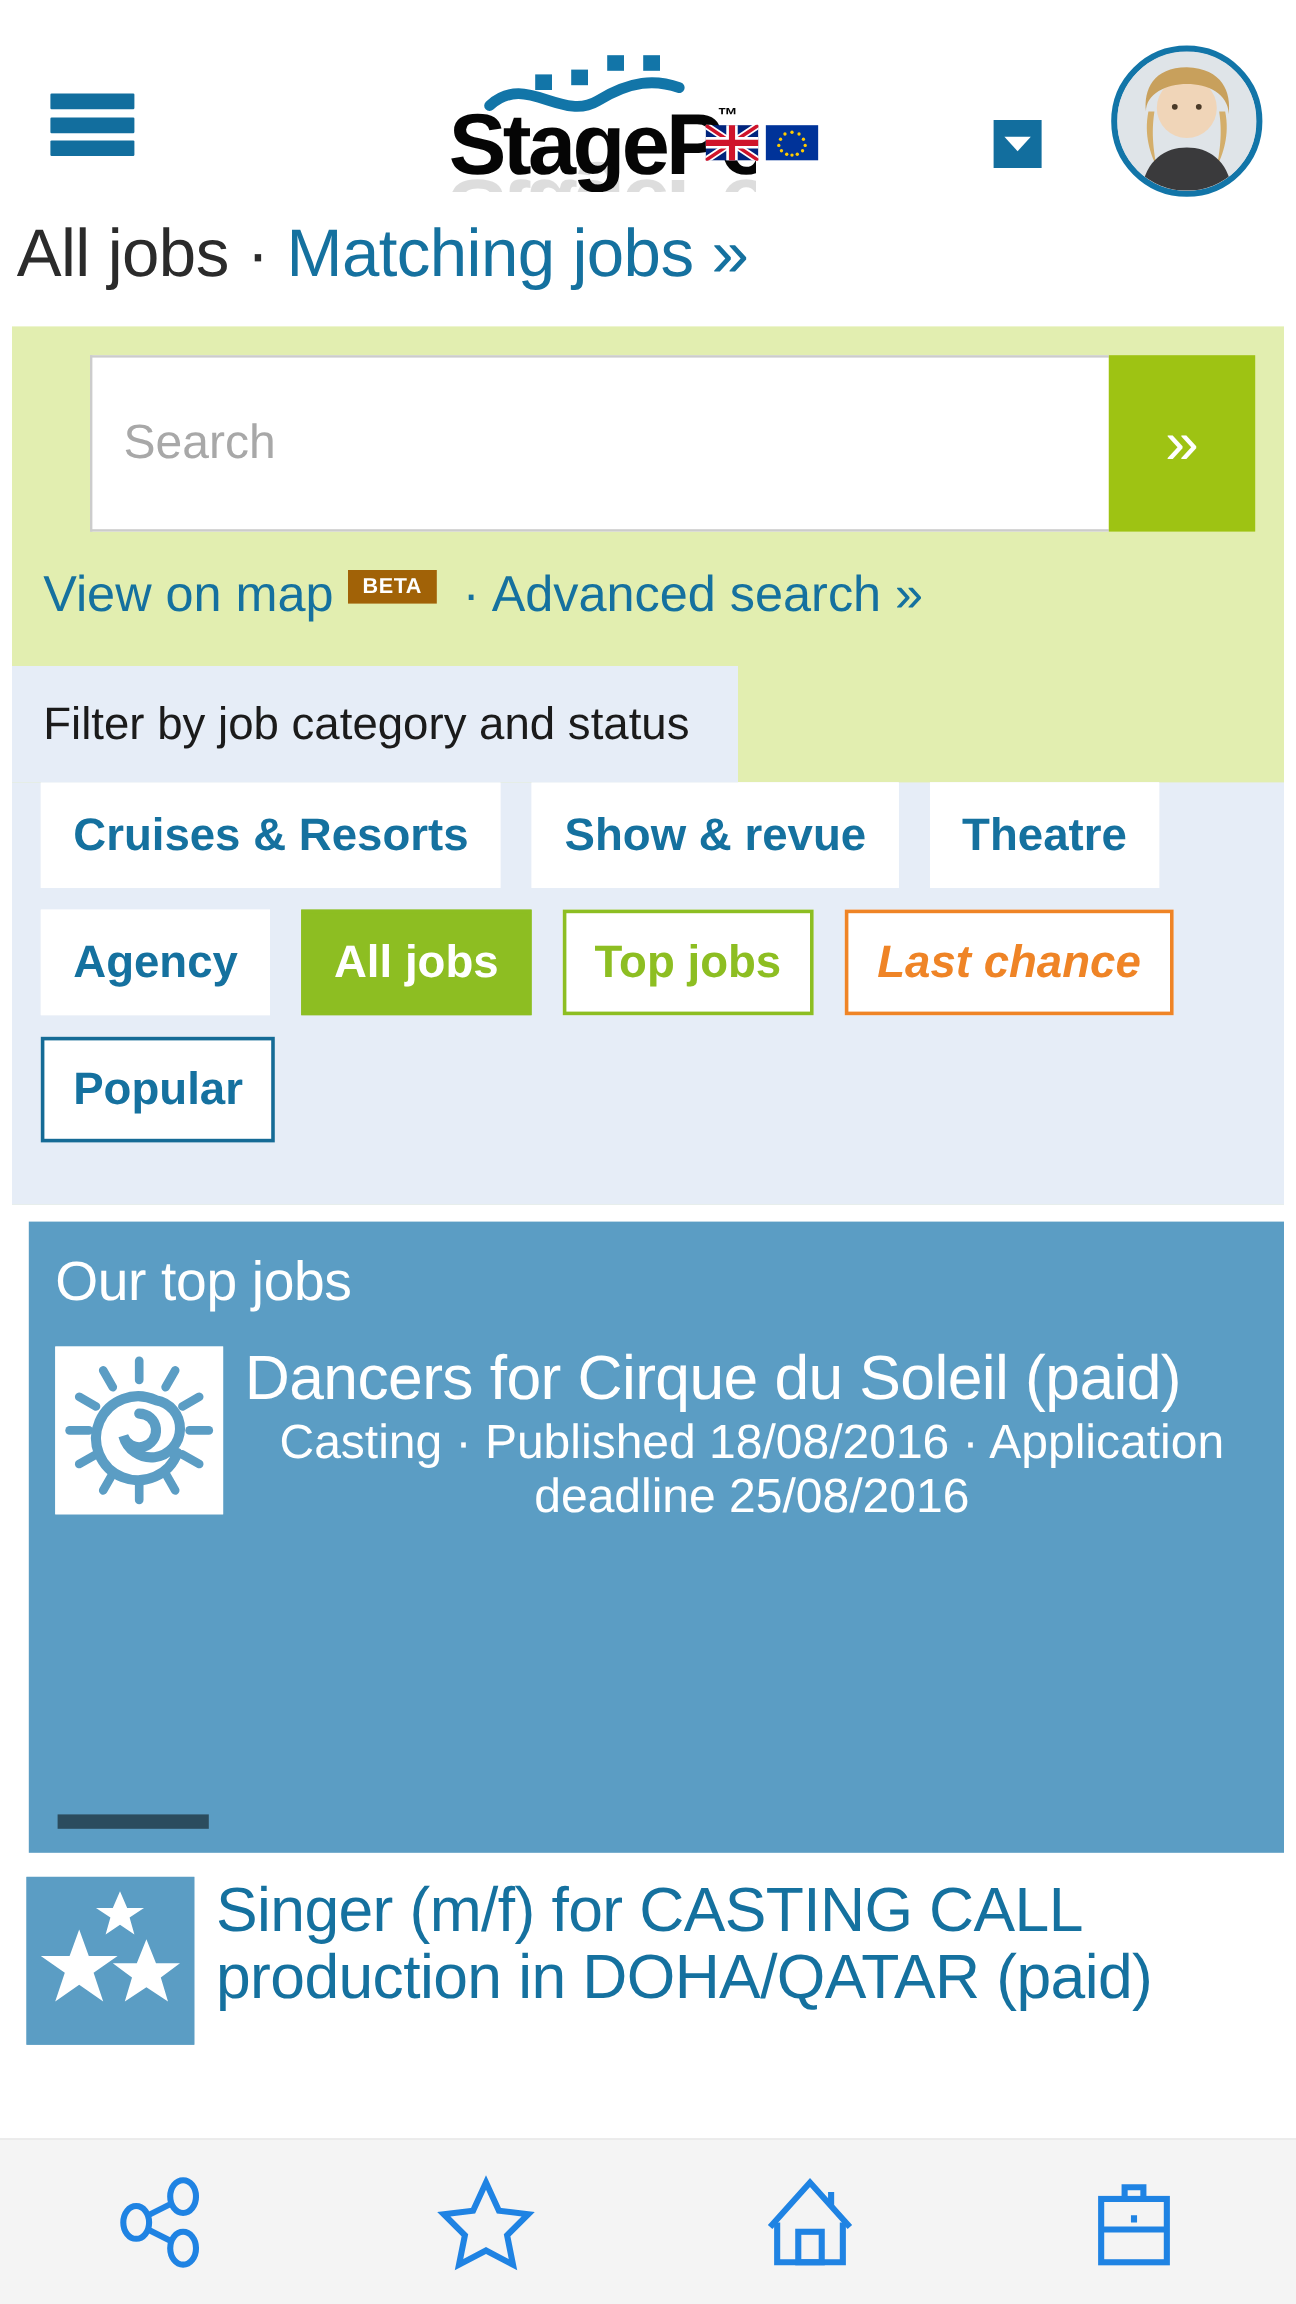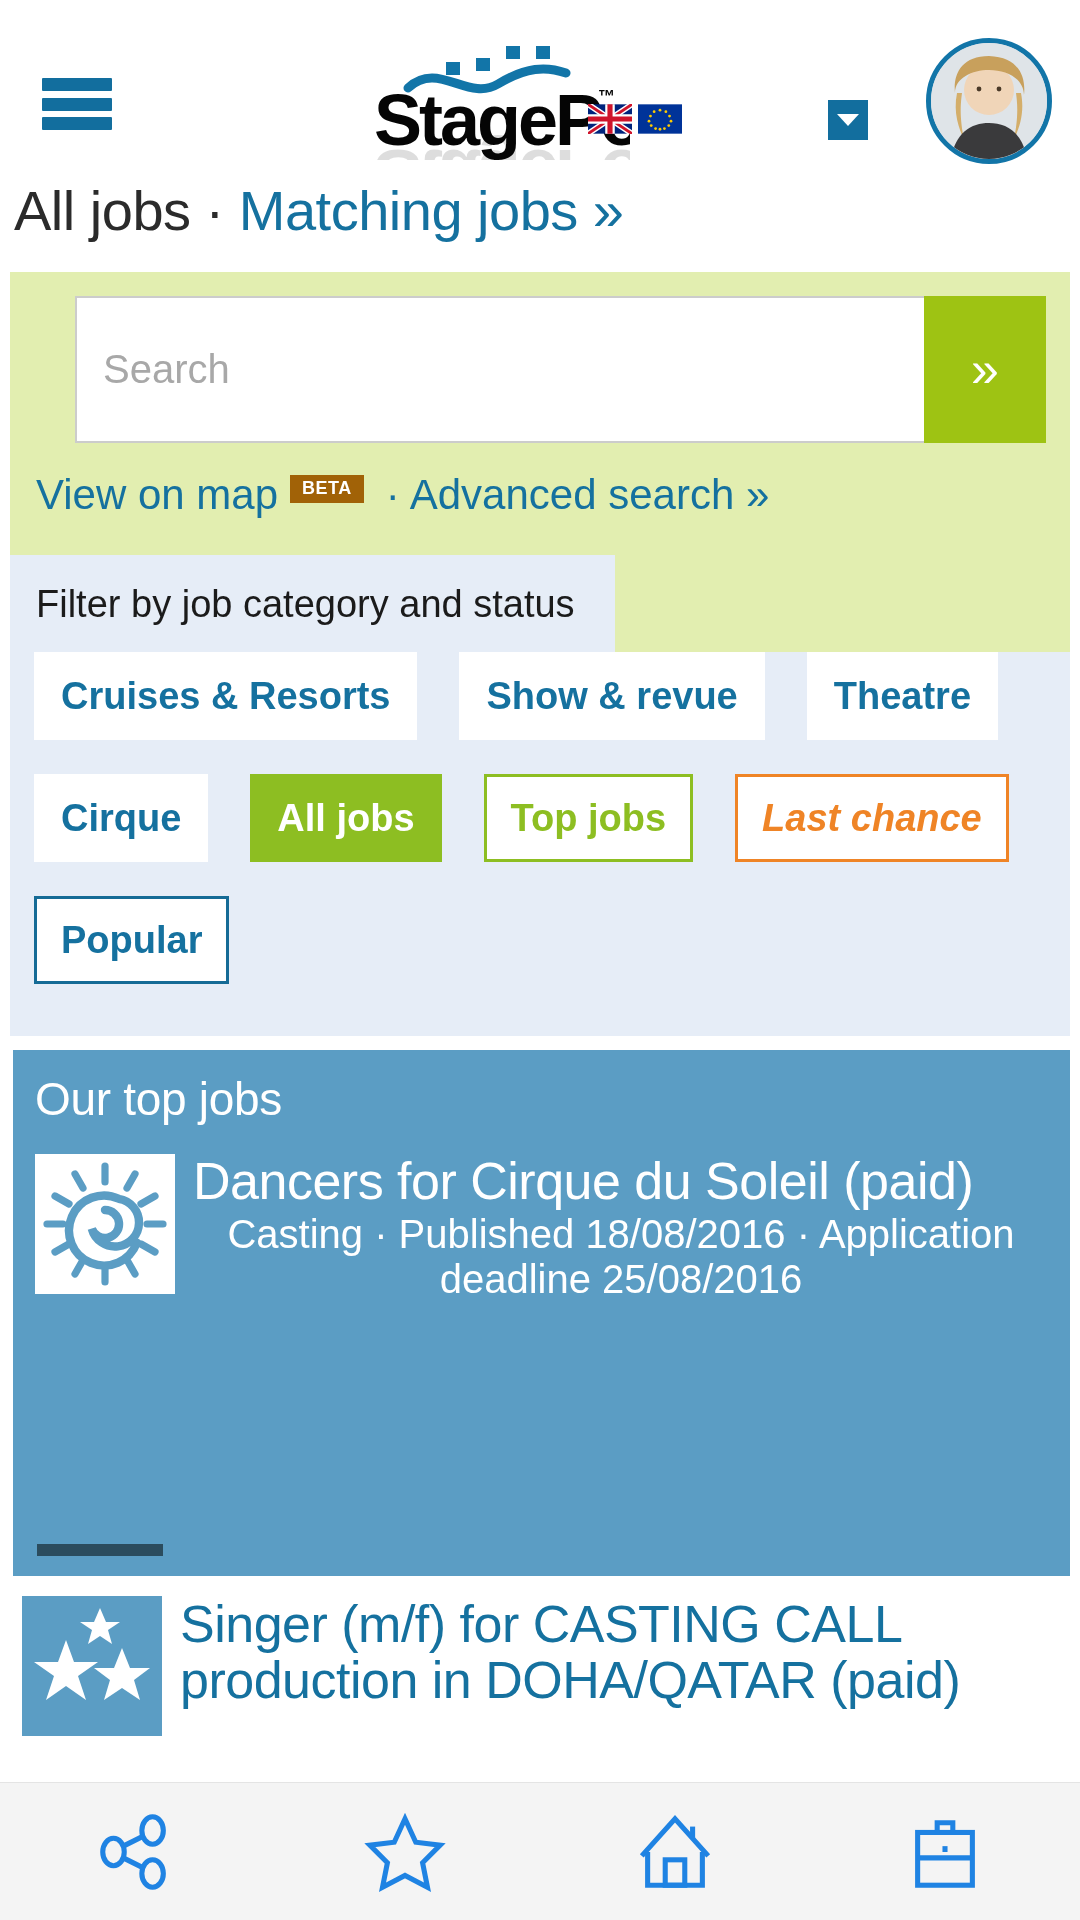--- a/index.html
+++ b/index.html
@@ -169,21 +169,21 @@
     font-weight: normal;
     color: #1b1b1b;
     position: relative;
     z-index: 2;
   }
   .filter-body {
     background: #e6edf7;
     padding: 0 24px 34px 24px;
     display: flex;
     flex-wrap: wrap;
-    gap: 16px;
+    gap: 0;
   }
   .chip {
     background: #ffffff;
     border: 3px solid #ffffff;
     color: #15719F;
     font-size: 38px;
     font-weight: bold;
     padding: 22px 24px;
     margin: 0 26px 18px 0;
     line-height: 1;
@@ -207,21 +207,21 @@
     font-style: italic;
   }
   .chip.out-blue {
     background: #ffffff;
     border-color: #156b96;
     color: #15719F;
   }
 
   
   .topjobs {
-    margin: 14px 10px 0 13px;
+    margin: 14px 10px 0 24px;
     background: #5b9dc4;
     padding: 22px 21px 0 22px;
     height: 526px;
     position: relative;
     overflow: hidden;
   }
   .topjobs-title {
     color: #ffffff;
     font-size: 46px;
     font-weight: 300;
@@ -392,21 +392,21 @@
     <a>Advanced search »</a>
   </div>
 </div>
 
 <div class="filter-wrap">
   <div class="filter-head">Filter by job category and status</div>
   <div class="filter-body">
     <div class="chip">Cruises &amp; Resorts</div>
     <div class="chip">Show &amp; revue</div>
     <div class="chip">Theatre</div>
-    <div class="chip">Cirque</div>
+    <div class="chip">Agency</div>
     <div class="chip sel-green">All jobs</div>
     <div class="chip out-green">Top jobs</div>
     <div class="chip out-orange">Last chance</div>
     <div class="chip out-blue">Popular</div>
   </div>
 </div>
 
 <div class="topjobs">
   <div class="topjobs-title">Our top jobs</div>
 

